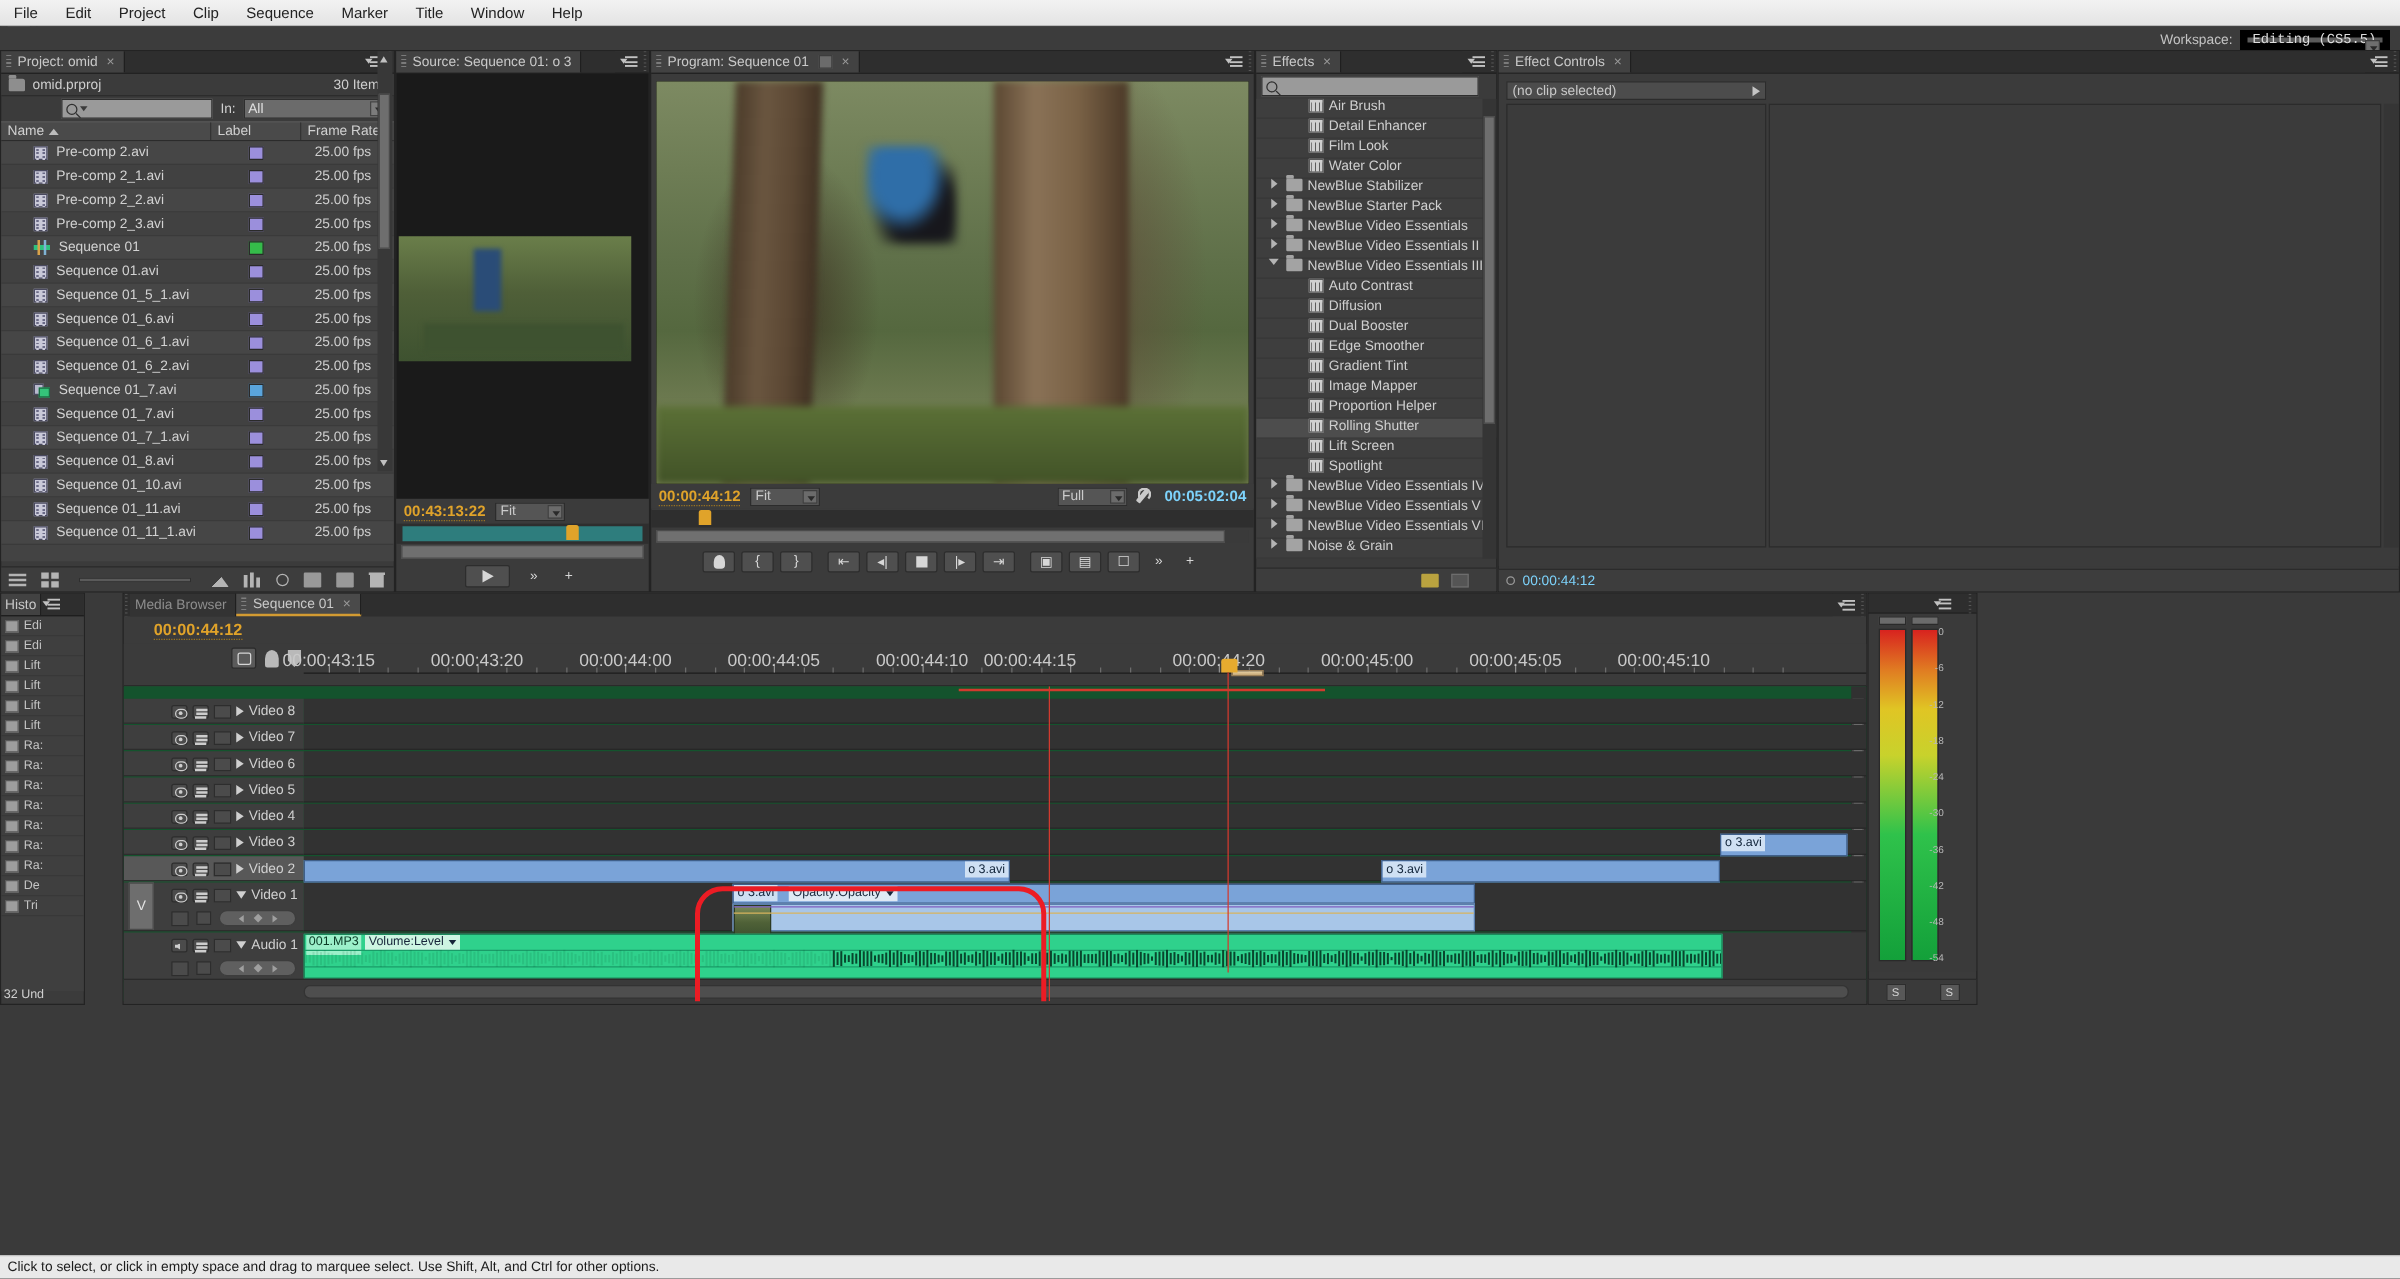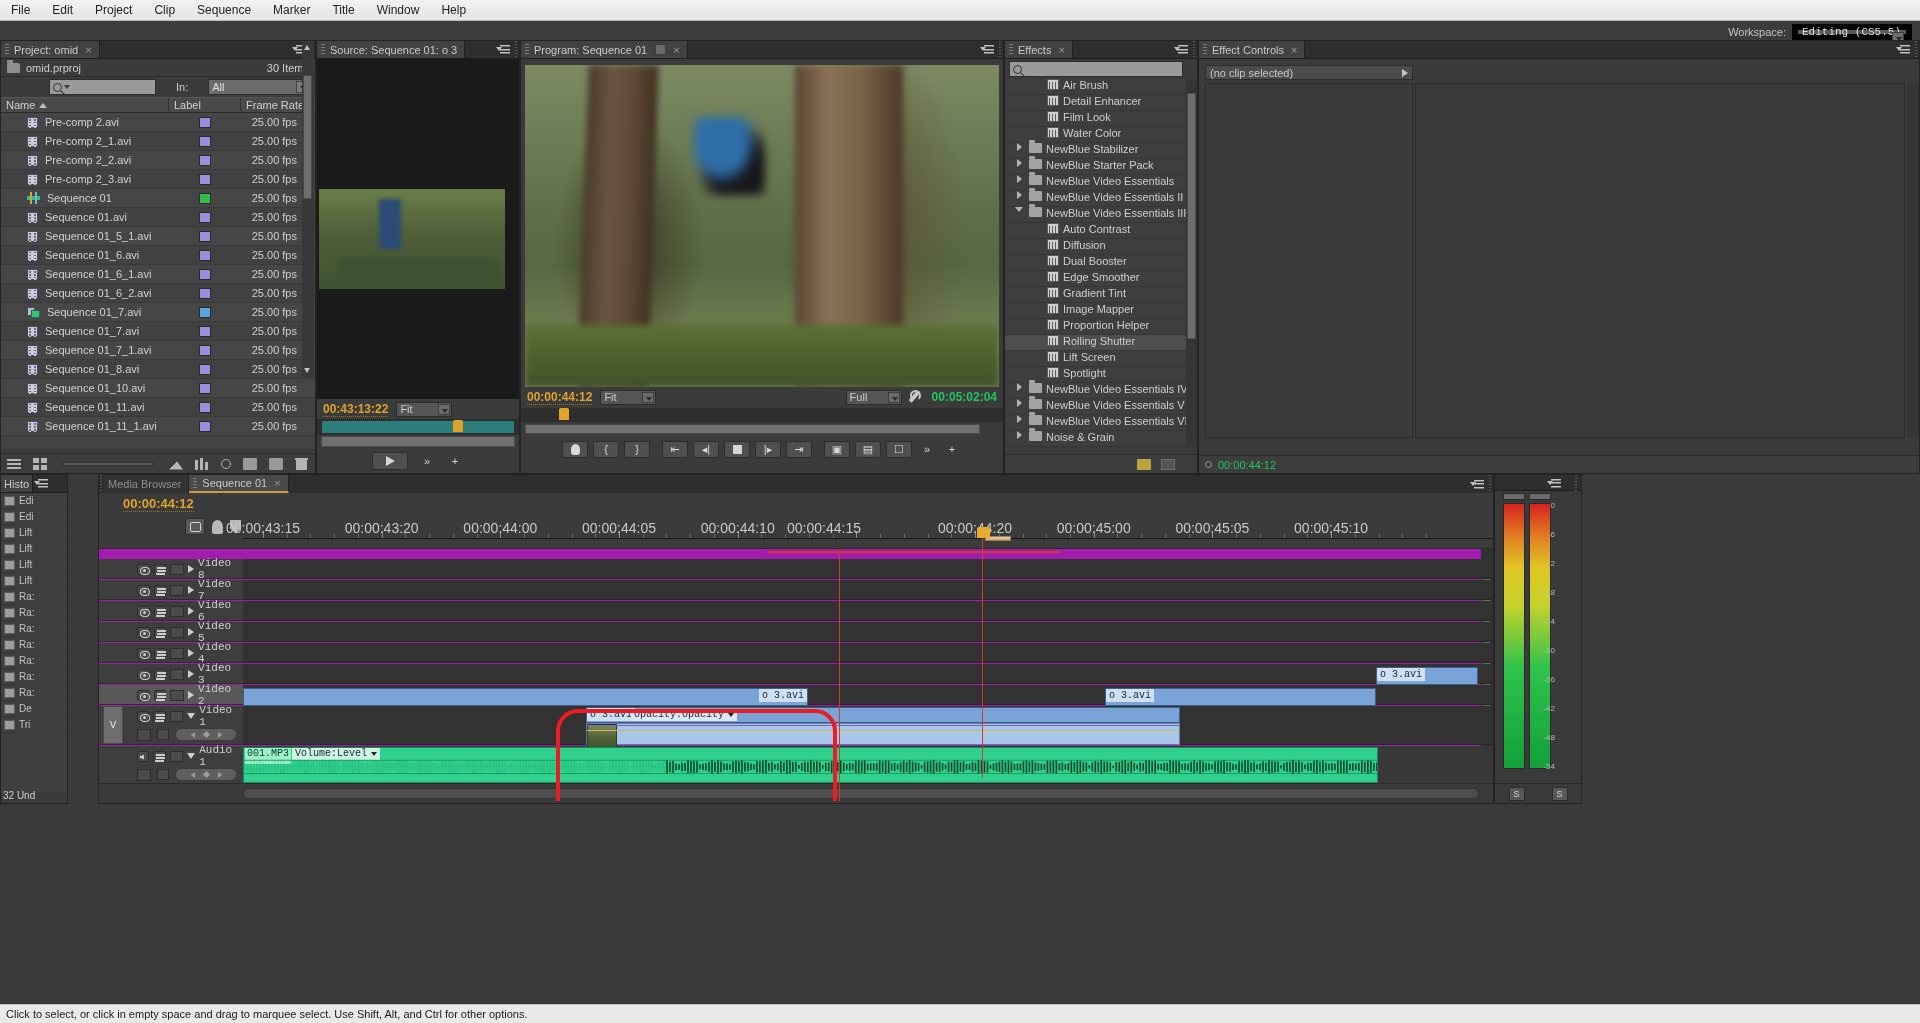--- a/index.html
+++ b/index.html
@@ -83,21 +83,21 @@
   }
 
   
   #project { left:0; top:40px; width:316px; height:434px; }
   .proj-head { height:18px; display:flex; align-items:center; gap:6px;
     padding:0 6px; background:#3b3b3b; border-bottom:1px solid #2c2c2c;}
   .folder-ic { width:13px; height:10px; background:#8e8e8e; border-radius:1px 2px 1px 1px; position:relative;}
   .folder-ic:before{content:"";position:absolute;left:0;top:-3px;width:6px;height:3px;background:#8e8e8e;border-radius:1px 1px 0 0;}
   .proj-name { flex:1; color:#cfcfcf; font-size:11px;}
   .proj-count { color:#cfcfcf; font-size:11px;}
-  .proj-search { height:20px; display:flex; align-items:center; gap:20px; padding:2px 4px;margin-left:44px;}
+  .proj-search { height:20px; display:flex; align-items:center; gap:6px; padding:2px 4px;margin-left:44px;}
   .srch-box { width:148px; height:16px; background:#9a9a9a; border:1px solid #2e2e2e;
     display:flex; align-items:center; padding:0 3px; gap:2px;}
   .mag { width:9px; height:9px; border:1.4px solid #2f2f2f; border-radius:50%; position:relative;}
   .mag:after{content:"";position:absolute;right:-4px;bottom:-3px;width:5px;height:1.4px;background:#2f2f2f;transform:rotate(45deg);}
   .tri-sm { width:0;height:0;border-left:3px solid transparent;border-right:3px solid transparent;border-top:4px solid #3a3a3a;}
   .in-lbl { color:#cfcfcf; }
   .in-combo { width:142px; height:16px; background:#6b6b6b; border:1px solid #2e2e2e;
      color:#e0e0e0; display:flex; align-items:center; padding:0 3px; position:relative;}
   .in-combo .arrow { position:absolute; right:1px; top:1px; width:13px; height:12px; background:#7c7c7c; border:1px solid #444;}
   .in-combo .arrow:after{content:"";position:absolute;left:3px;top:4px;border-left:3px solid transparent;border-right:3px solid transparent;border-top:4px solid #2a2a2a;}
@@ -137,21 +137,21 @@
   .ft-ic{ width:14px; height:12px; opacity:.85;}
   .zoomslider{ flex:1; height:4px; background:#5a5a5a; border:1px solid #2e2e2e; margin:0 4px;}
 
   
   #source { left:316px; top:40px; width:204px; height:434px; }
   .mon-video { background:#1a1a1a; position:relative; overflow:hidden;}
   .src-thumb{ position:absolute; left:2px; top:130px; width:186px; height:100px;
     background:linear-gradient(#6a7e4a,#4f5f38 45%,#3e5230);}
   .mon-tc { height:20px; display:flex; align-items:center; padding:0 6px; gap:8px; background:#3b3b3b;}
   .tc-yellow { color:#e0a32a; font-weight:bold; font-size:12px; border-bottom:1px dotted #9a7422;}
-  .tc-white { color:#22c55e; font-weight:bold; font-size:12px;}
+  .tc-white { color:#7dd3fc; font-weight:bold; font-size:12px;}
   .fitcombo { width:56px; height:15px; background:#555; border:1px solid #2c2c2c;
     color:#ccc; display:flex; align-items:center; padding:0 3px; font-size:11px; position:relative;}
   .fitcombo .arrow{position:absolute;right:1px;top:1px;width:12px;height:11px;background:#6b6b6b;border:1px solid #3d3d3d;}
   .fitcombo .arrow:after{content:"";position:absolute;left:3px;top:4px;border-left:3px solid transparent;border-right:3px solid transparent;border-top:4px solid #2a2a2a;}
   .src-bar { height:16px; background:#2e2e2e; position:relative;}
   .src-bar .inout{ position:absolute; left:5px; top:2px; right:5px; height:12px; background:#2e7d7d;}
   .src-bar .pin { position:absolute; left:136px; top:1px; width:10px; height:12px; background:#e0a32a; border-radius:2px 2px 0 0;}
   .src-scroll{ height:11px; background:#3a3a3a; position:relative; margin:1px 4px;}
   .src-scroll .th{ position:absolute; left:0; top:0; width:100%; height:11px; background:#6f6f6f; border:1px solid #4a4a4a;}
   .src-btns{ height:26px; display:flex; align-items:center; justify-content:center; gap:10px;}
@@ -251,21 +251,21 @@
   .ruler { position:absolute; left:144px; right:0; top:0; height:34px;}
   .ruler .tickrow { position:absolute; left:0; right:0; bottom:10px; height:7px; border-bottom:1px solid #1d1d1d;}
   .ruler .tk { position:absolute; bottom:0; width:1px; height:4px; background:#6d6d6d;}
   .ruler .tkM { position:absolute; bottom:0; width:1px; height:7px; background:#909090;}
   .ruler .lb { position:absolute; top:5px; font-size:14px; color:#c9c9c9; transform:translateX(-50%); white-space:nowrap;}
   .cti { position:absolute; top:12px; width:13px; height:11px; background:#e7ab2f;
     border-radius:2px 2px 0 0; z-index:9;}
   .cti:after{ content:""; position:absolute; left:5px; top:11px; width:1px; height:240px; background:#d23a2e;}
   .cti-bar{ position:absolute; top:21px; left:6px; width:26px; height:5px;
     background:linear-gradient(#e9d3a8,#c6a775); border:1px solid #9a7f57;}
-  .tl-body { position:relative; height:252px; background:#a21caf; overflow:hidden;font-family:Liberation Mono, monospace;}
+  .tl-body { position:relative; height:252px; background:#14532d; overflow:hidden;}
   .trkhdr { position:absolute; left:0; width:144px; background:#3e3e3e; border-bottom:1px solid #2d2d2d;}
   .trkhdr.sel { background:#585858;}
   .trkrow-bg { position:absolute; left:144px; right:0; background:#323232; border-bottom:1px solid #272727;}
   .trkrow-bg.lighter{ background:#383838;}
   .hdr-line{ display:flex; align-items:center; gap:4px; padding-left:38px; height:20px;}
   .eye { width:13px;height:11px; background:#4b4b4b; border:1px solid #2d2d2d; border-radius:2px; position:relative;}
   .eye:after{content:""; position:absolute; left:2px; top:2px; width:8px; height:6px;
     border:1px solid #cdcdcd; border-radius:50% / 60%;}
   .eye:before{content:""; position:absolute; left:5px; top:4px; width:3px; height:3px; background:#cdcdcd; border-radius:50%; z-index:2;}
   .lock { width:13px;height:11px; background:#4b4b4b; border:1px solid #2d2d2d; border-radius:2px; position:relative;}

